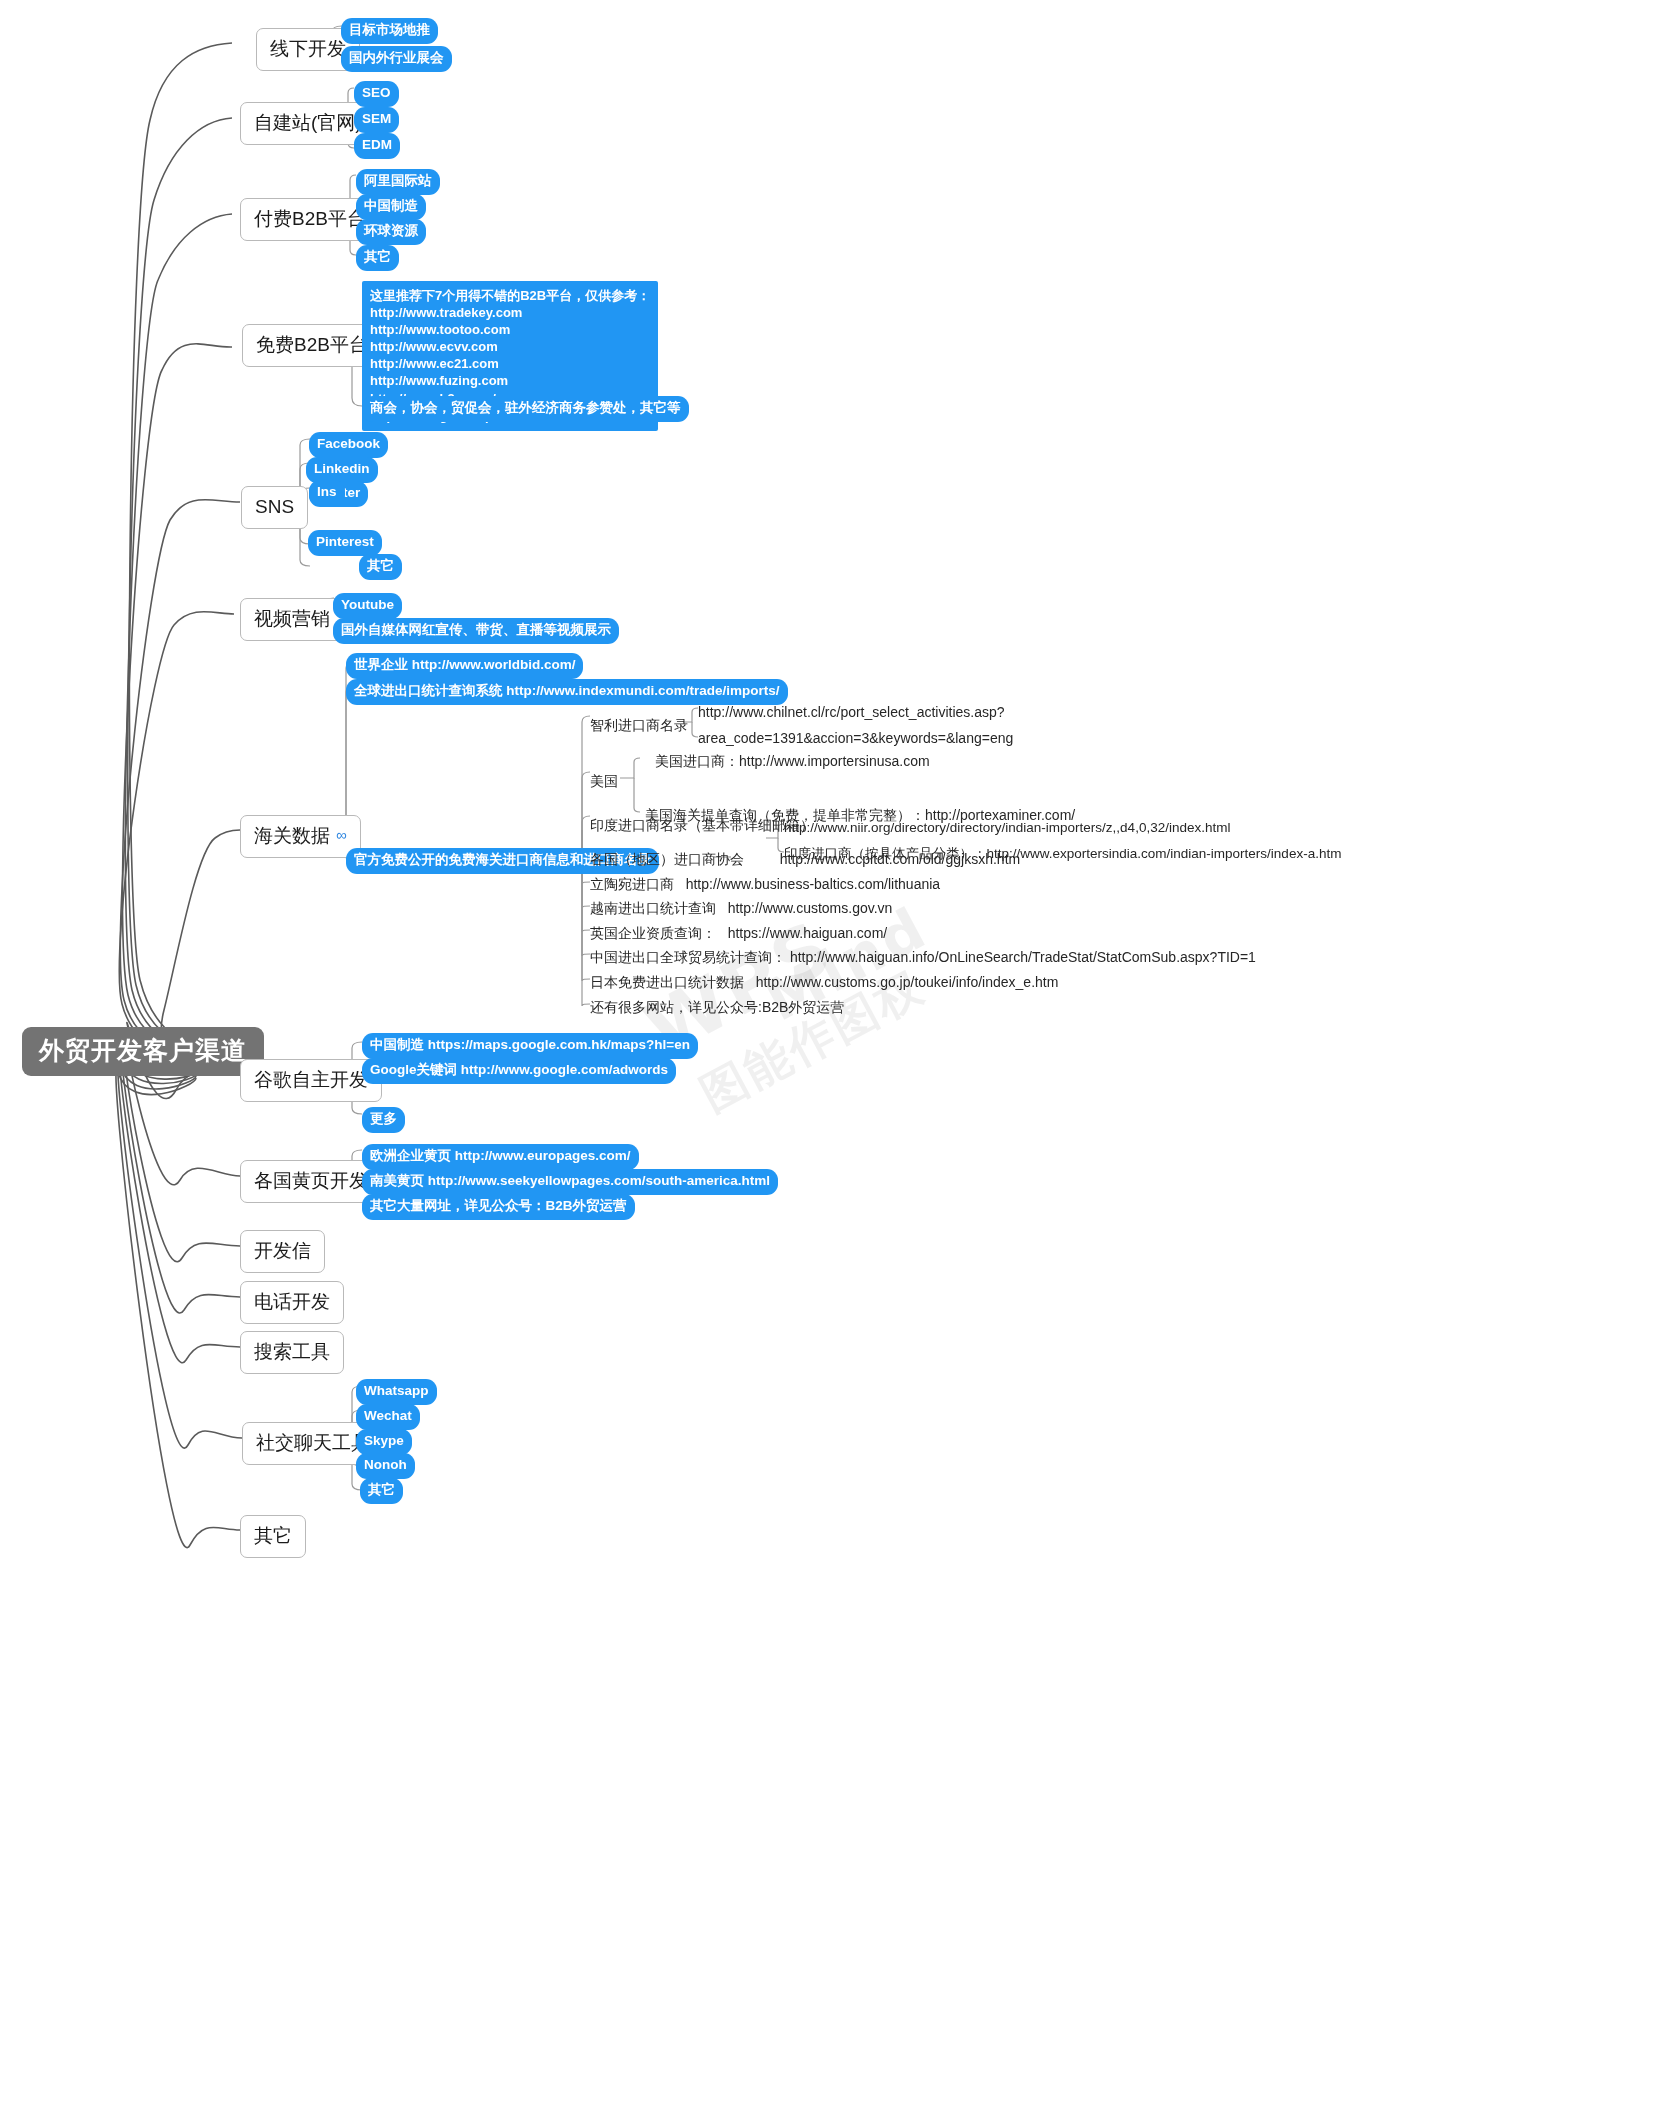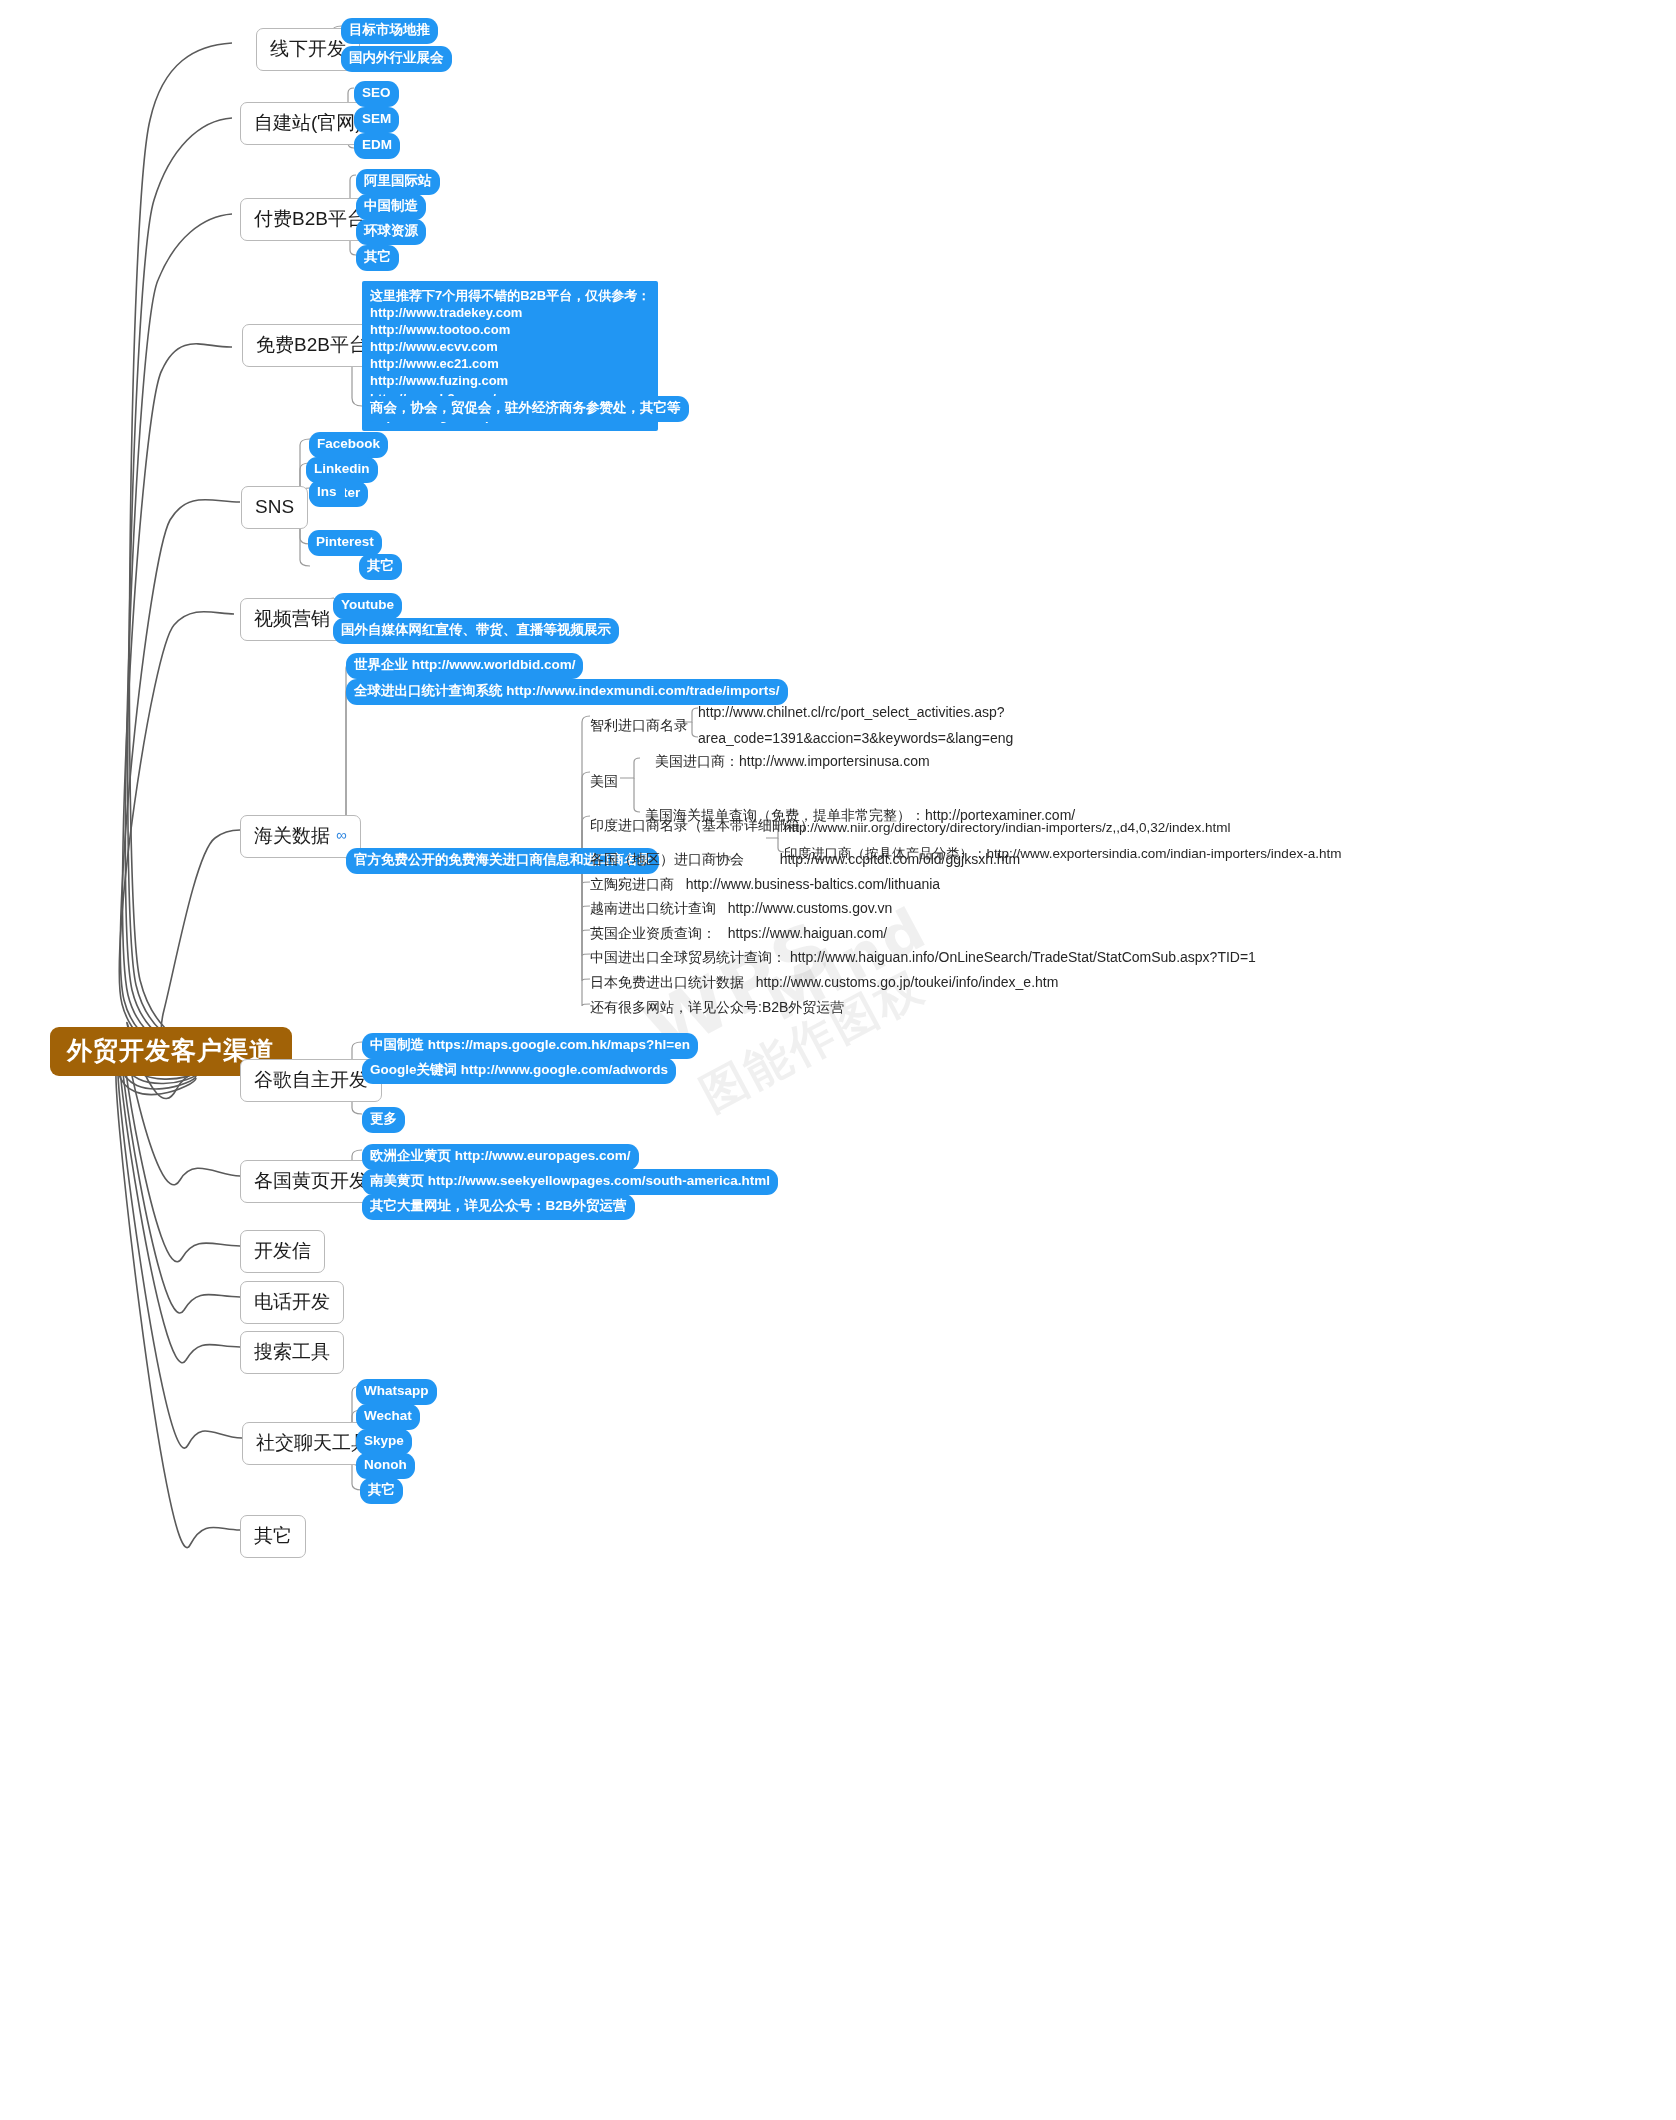--- a/index.html
+++ b/index.html
@@ -10,23 +10,23 @@
   }
   #canvas{position:absolute;left:0;top:0;width:1676px;height:2120px;}
   svg.links{position:absolute;left:0;top:0;width:1676px;height:2120px;pointer-events:none;}
   svg.links path{fill:none;stroke:#5a5a5a;stroke-width:1.6;}
   svg.links path.thin{stroke:#9a9a9a;stroke-width:1.2;}
 
   .node{position:absolute;box-sizing:border-box;white-space:nowrap;}
 
   
   .root{
-    background:#a16207;color:#ffffff;border-radius:9px;
+    background:#737373;color:#ffffff;border-radius:9px;
     font-size:25px;font-weight:bold;letter-spacing:1px;
-    padding:11px 17px 13px 17px;line-height:1;margin-left:28px;
+    padding:11px 17px 13px 17px;line-height:1;
   }
 
   
   .box{
     background:#ffffff;border:1px solid #b9b9b9;border-radius:7px;
     color:#1b1b1b;font-size:19px;line-height:1;
     padding:10px 13px 12px 13px;text-align:center;
   }
   .box .lnkico{color:#2e86e0;font-size:15px;margin-left:6px;vertical-align:2px;}
 

